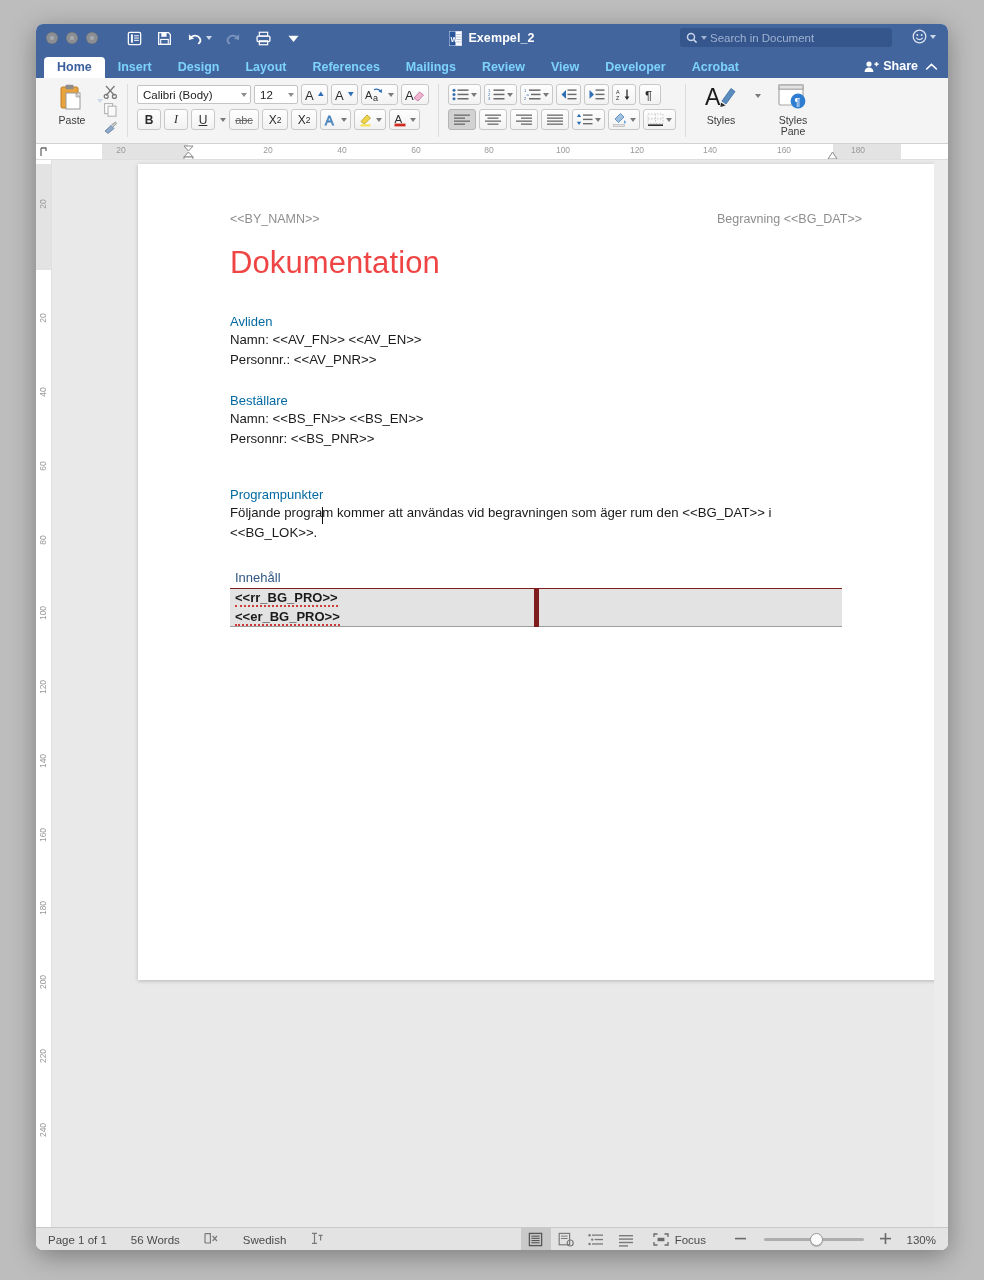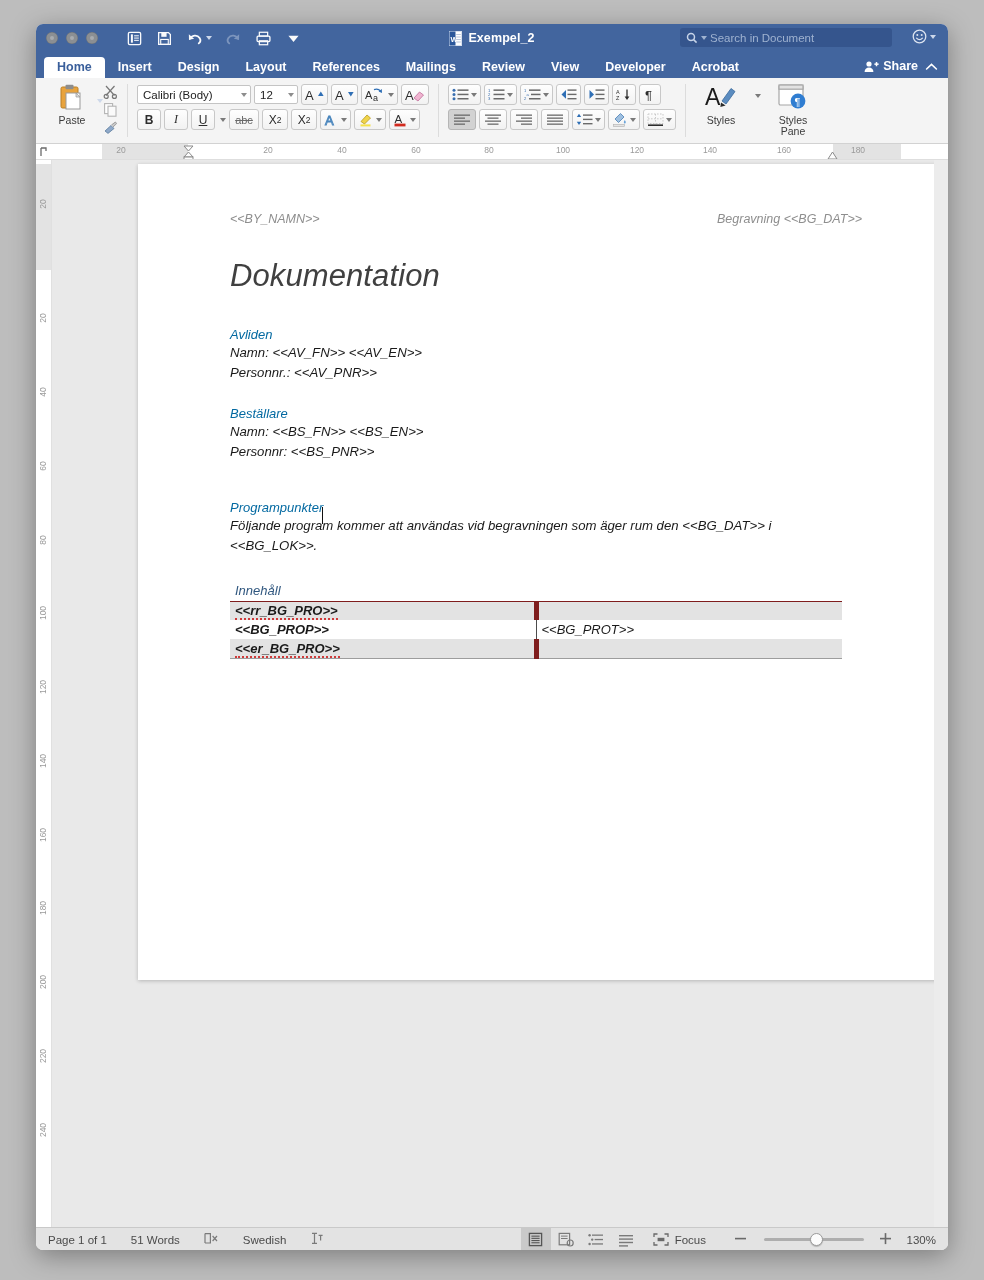--- a/index.html
+++ b/index.html
@@ -55,21 +55,21 @@
   }
   .searchbox .ph { font-size: 11.5px; color: #9fb2d0; }
   .smiley { position: absolute; right: 12px; top: 5px; display: flex; align-items: center; gap: 3px; }
 
   
   .tabs {
     height: 26px; background: #42659e; display: flex; align-items: flex-end;
     padding-left: 8px; position: relative;
   }
   .tab {
-    font-size: 12.5px; color: #ffffff; font-weight: bold;
+    font-size: 12.5px; color: #7dd3fc; font-weight: bold;
     padding: 4px 13px 5px 13px; line-height: 1;
     border-radius: 4px 4px 0 0;
   }
   .tab.active { background: #ffffff; color: #3a5f9b; }
   .share {
     position: absolute; right: 30px; bottom: 5px;
     font-size: 12.5px; color: #ffffff; font-weight: bold;
     display: flex; align-items: center; gap: 4px;
   }
   .chevup { position: absolute; right: 10px; bottom: 6px; }
@@ -131,30 +131,30 @@
   .vruler .num {
     position: absolute; left: 2px; font-size: 8.5px; color: #9a9a9a;
     writing-mode: vertical-rl; transform: rotate(180deg) translateY(50%);
   }
 
   .canvas { flex: 1; position: relative; background: #e9e9e9; overflow: hidden; }
 
   
   .page {
     position: absolute; left: 86px; top: 4px; width: 800px; height: 816px;
-    background: #ffffff; box-shadow: 0 1px 4px rgba(0,0,0,.22); font-style: italic;
+    background: #ffffff; box-shadow: 0 1px 4px rgba(0,0,0,.22);
   }
   .pagebody { position: absolute; left: 92px; right: 76px; top: 48px; }
 
   .hdr { display: flex; justify-content: space-between; font-size: 12.5px; color: #8e8e8e; }
   .hdr span { font-family: "Liberation Sans", sans-serif; }
 
   h1.doch1 {
-    font-size: 31px; font-weight: normal; color: #404040;
-    margin: 32px 0 0 0; letter-spacing: .1px;
+    font-size: 31px; font-weight: normal; color: #ef4444;
+    margin: 19px 0 0 0; letter-spacing: .1px;
   }
   h2.doch2 {
     font-size: 13px; font-weight: normal; color: #0369a1;
     margin: 0 0 1px 0;
   }
   p.body { font-size: 13.2px; color: #1a1a1a; line-height: 19.5px; margin: 0; }
   .sect { margin-top: 24px; }
   .sect.first { margin-top: 33px; }
   .sect.prog { margin-top: 39px; }
 
@@ -650,41 +650,37 @@
 
             <table class="doctbl">
               <tbody>
                   <tr class="hdrrow">
                 <td colspan="2">Innehåll</td>
               </tr>
               <tr class="shade">
                 <td class="c1"><span class="sq">&lt;&lt;rr_BG_PRO&gt;&gt;</span></td>
                 <td></td>
               </tr>
-              <tr class="mid">
-                <td class="c1">&lt;&lt;BG_PROP&gt;&gt;</td>
-                <td>&lt;&lt;BG_PROT&gt;&gt;</td>
-              </tr>
               <tr class="shade lastrow">
                 <td class="c1"><span class="sq">&lt;&lt;er_BG_PRO&gt;&gt;</span></td>
                 <td></td>
               </tr>
             </tbody>
               </table>
 
             <div class="caret-ins"></div>
           </div>
         </div>
         <div class="vscroll"></div>
       </div>
     </div>
 
     <div class="status">
       <div class="st">Page 1 of 1</div>
-      <div class="st">51 Words</div>
+      <div class="st">56 Words</div>
       <div class="st">
         <svg width="15" height="13" viewBox="0 0 15 13">
           <path d="M1 1.6 L1 11 M1 1.6 L6.4 1.6 L6.4 11 L1 11" fill="none" stroke="#7a7a7a" stroke-width="1.2"></path>
           <path d="M8.6 4 L13 9 M13 4 L8.6 9" stroke="#7a7a7a" stroke-width="1.2"></path>
         </svg>
       </div>
       <div class="st">Swedish</div>
       <div class="st">
         <svg width="14" height="13" viewBox="0 0 14 13">
           <path d="M2 1.4 L7 1.4 M4.5 1.4 L4.5 11.4 M2 11.4 L7 11.4" fill="none" stroke="#7a7a7a" stroke-width="1.2"></path>

